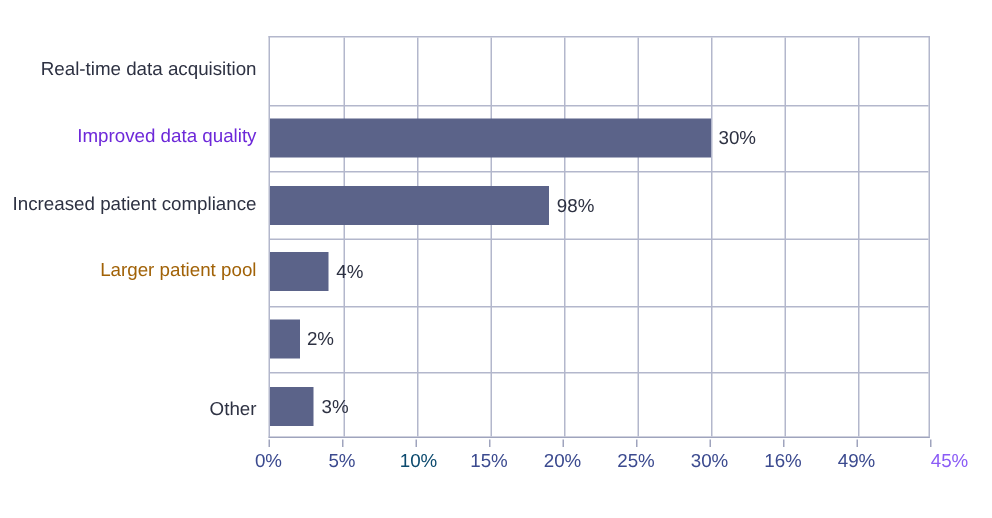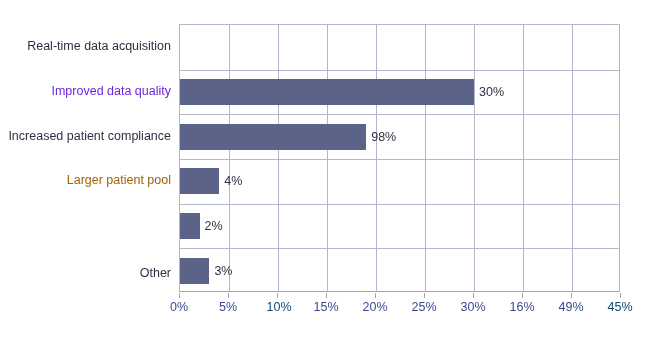--- a/index.html
+++ b/index.html
@@ -182,16 +182,16 @@
       <div class="xtick-label" style="left: 196px; color: rgb(59, 74, 143);">20%</div>
       <div class="xtick" style="left: 245px; background: rgb(159, 164, 189);"></div>
       <div class="xtick-label" style="left: 245px; color: rgb(59, 74, 143);">25%</div>
       <div class="xtick" style="left: 294px; background: rgb(159, 164, 189);"></div>
       <div class="xtick-label" style="left: 294px; color: rgb(59, 74, 143);">30%</div>
       <div class="xtick" style="left: 343px; background: rgb(159, 164, 189);"></div>
       <div class="xtick-label" style="left: 343px; color: rgb(59, 74, 143);">16%</div>
       <div class="xtick" style="left: 392px; background: rgb(159, 164, 189);"></div>
       <div class="xtick-label" style="left: 392px; color: rgb(59, 74, 143);">49%</div>
       <div class="xtick" style="left: 441px; background: rgb(159, 164, 189);"></div>
-      <div class="xtick-label" style="left: 441px; color: #0c4a6e;">45%</div>
+      <div class="xtick-label" style="left: 454px; color: #8b5cf6;">45%</div>
     </div>
 
 </div>
 
 </body></html>

